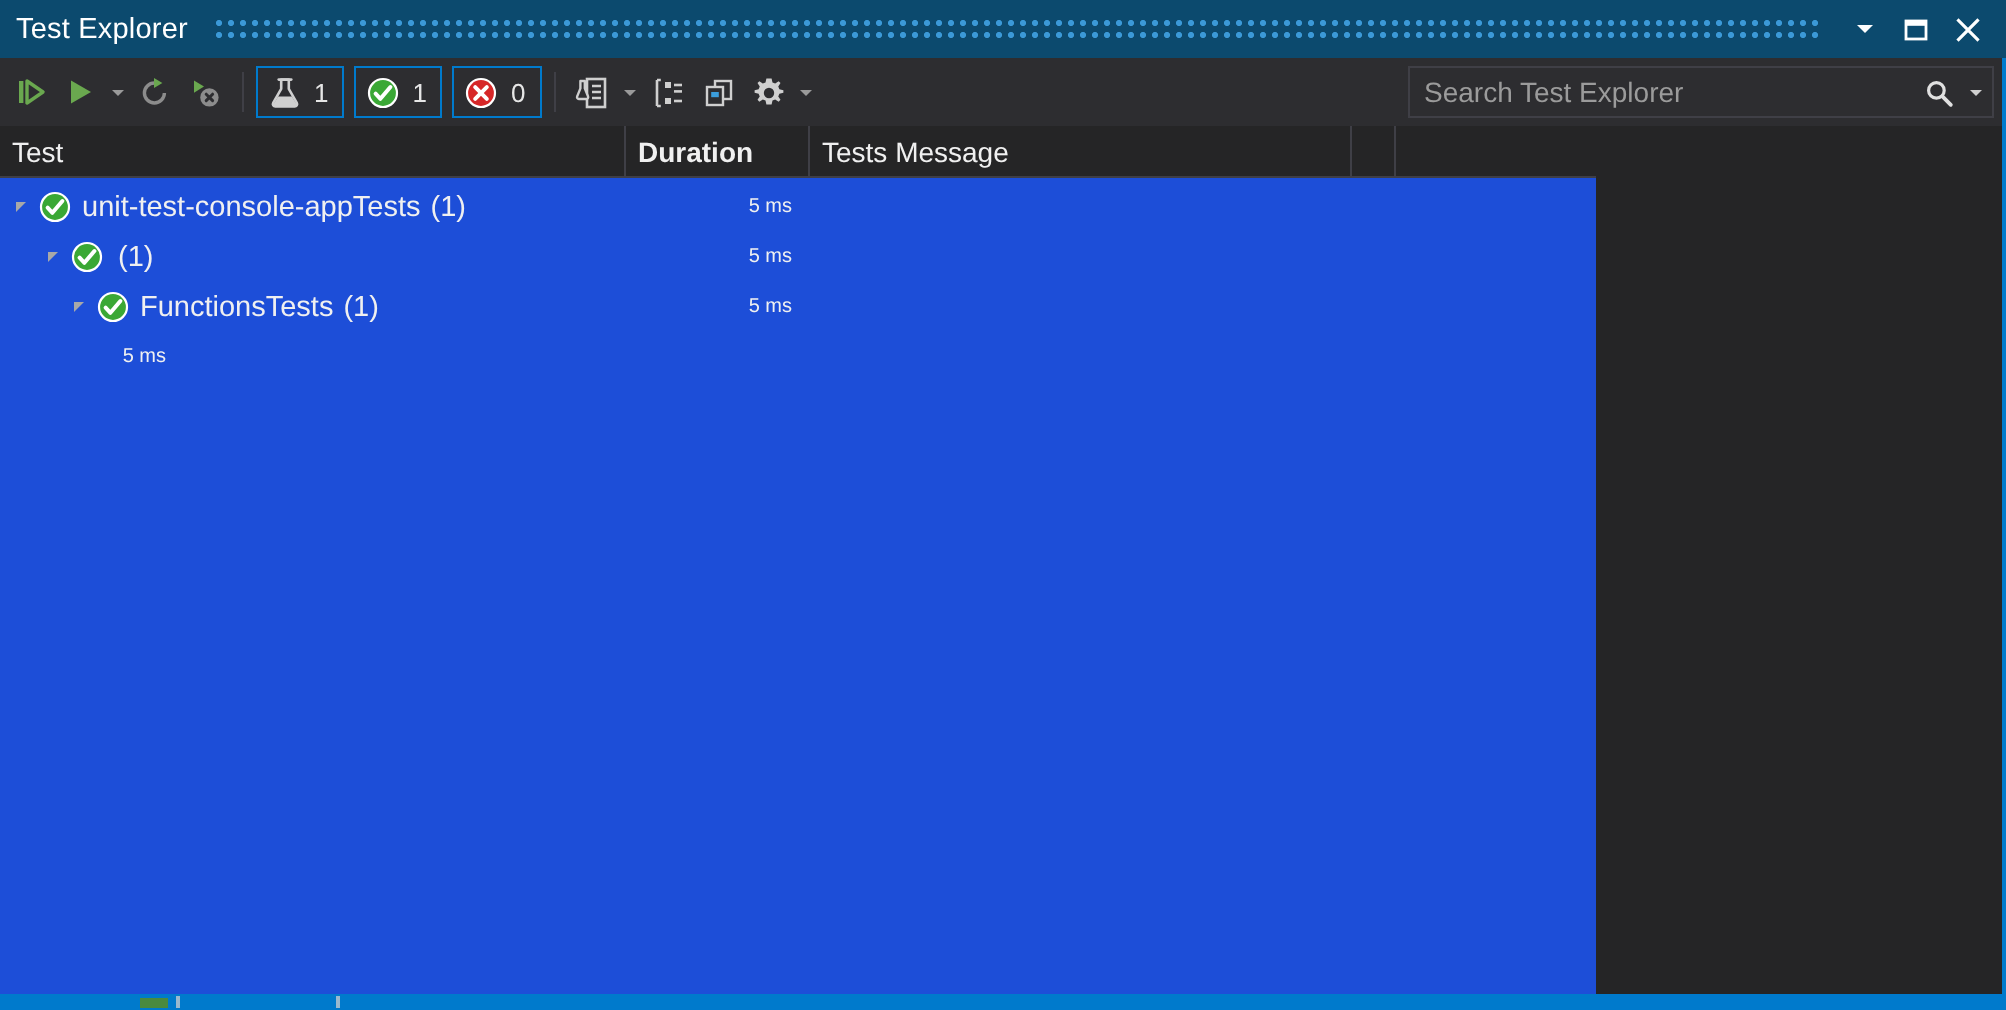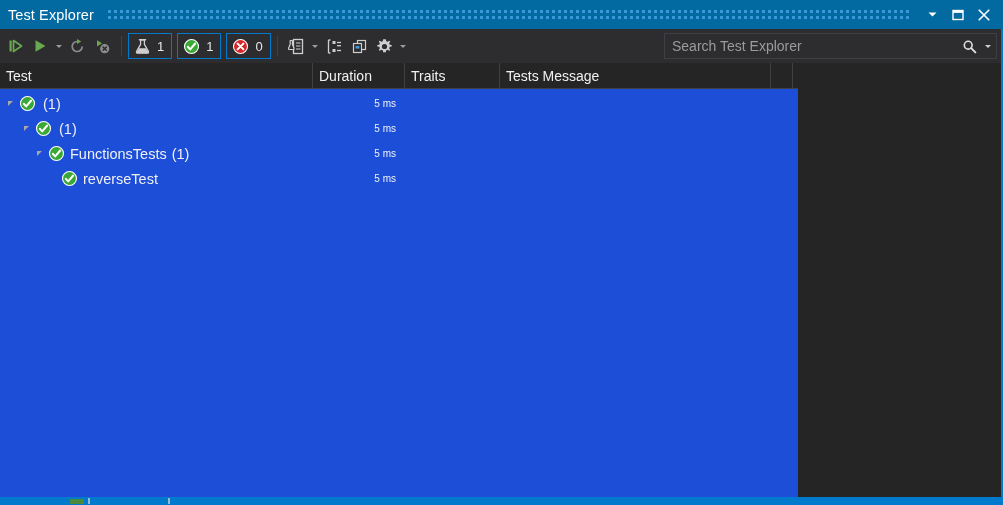--- a/index.html
+++ b/index.html
@@ -16,21 +16,21 @@
     width: 1003px;
     height: 505px;
     background: #252526;
     display: flex;
     flex-direction: column;
   }
 
   
   .titlebar {
     height: 29px;
-    background: #0369a1;
+    background: #0c4a6e;
     display: flex;
     align-items: center;
     flex: 0 0 29px;
     position: relative;
   }
   .titlebar .title {
     color: #ffffff;
     font-size: 14.5px;
     padding-left: 8px;
     white-space: nowrap;
@@ -101,21 +101,21 @@
   .filter-btn .cnt {
     color: #e6e6e6;
     font-size: 13px;
     line-height: 1;
   }
 
   .search-wrap {
     position: absolute;
     right: 6px;
     top: 4px;
-    width: 333px;
+    width: 293px;
     height: 26px;
     background: #2d2d30;
     border: 1px solid #3f3f46;
     display: flex;
     align-items: center;
   }
   .search-input {
     flex: 1 1 auto;
     background: transparent;
     border: 0;
@@ -158,21 +158,21 @@
   .col {
     display: flex;
     align-items: center;
     color: #f0f0f0;
     font-size: 14px;
     padding-left: 6px;
     border-right: 1px solid #3f3f46;
     white-space: nowrap;
   }
   .col-test { width: 313px; }
-  .col-duration { width: 92px; }
+  .col-duration { width: 92px; font-weight: bold; }
   .col-traits { width: 95px; }
   .col-error { width: 271px; }
   .col-pad { width: 22px; border-right: 1px solid #3f3f46; }
 
   
   .tree {
     flex: 1 1 auto;
     overflow: hidden;
     padding-top: 2px;
   }
@@ -397,38 +397,38 @@
 
   </div>
 
   <div class="body">
 
     <div class="left-pane">
 
       <div class="col-head">
         <div class="col col-test">Test</div>
         <div class="col col-duration">Duration</div>
-        <div class="col col-traits">Traits</div>
         <div class="col col-error">Tests Message</div>
         <div class="col-pad"></div>
       </div>
 
       <div class="tree">
 
         <div class="row">
           <div class="cell-test" style="padding-left:4px">
             <span class="twisty">
                 <i></i>
               </span>
             <span class="statusicon">
               <svg width="17" height="17" viewBox="0 0 17 17">
                 <circle cx="8.5" cy="8.5" r="7" fill="#3aa835" stroke="#ffffff" stroke-width="1.1"></circle>
                 <path d="M4.8 8.8 L7.2 11.4 L12.2 5.5" fill="none" stroke="#ffffff" stroke-width="2" stroke-linecap="round" stroke-linejoin="round"></path>
               </svg>
             </span>
+            <span class="node-label">unit-test-console-appTests</span>
             <span class="node-count" style="padding-left:5px">(1)</span>
           </div>
           <div class="cell-duration">5 ms</div>
         </div>
 
         <div class="row">
           <div class="cell-test" style="padding-left:20px">
             <span class="twisty">
                 <i></i>
               </span>
@@ -454,29 +454,20 @@
                 <path d="M4.8 8.8 L7.2 11.4 L12.2 5.5" fill="none" stroke="#ffffff" stroke-width="2" stroke-linecap="round" stroke-linejoin="round"></path>
               </svg>
             </span>
             <span class="node-label">FunctionsTests</span>
             <span class="node-count" style="padding-left:5px">(1)</span>
           </div>
           <div class="cell-duration">5 ms</div>
         </div>
 
         <div class="row">
-          <div class="cell-test" style="padding-left:59px">
-            <span class="statusicon">
-              <svg width="17" height="17" viewBox="0 0 17 17">
-                <circle cx="8.5" cy="8.5" r="7" fill="#3aa835" stroke="#ffffff" stroke-width="1.1"></circle>
-                <path d="M4.8 8.8 L7.2 11.4 L12.2 5.5" fill="none" stroke="#ffffff" stroke-width="2" stroke-linecap="round" stroke-linejoin="round"></path>
-              </svg>
-            </span>
-            <span class="node-label">reverseTest</span>
-          </div>
           <div class="cell-duration">5 ms</div>
         </div>
 
       </div>
     </div>
 
     <div class="splitter"></div>
     <div class="right-pane"></div>
 
   </div>

